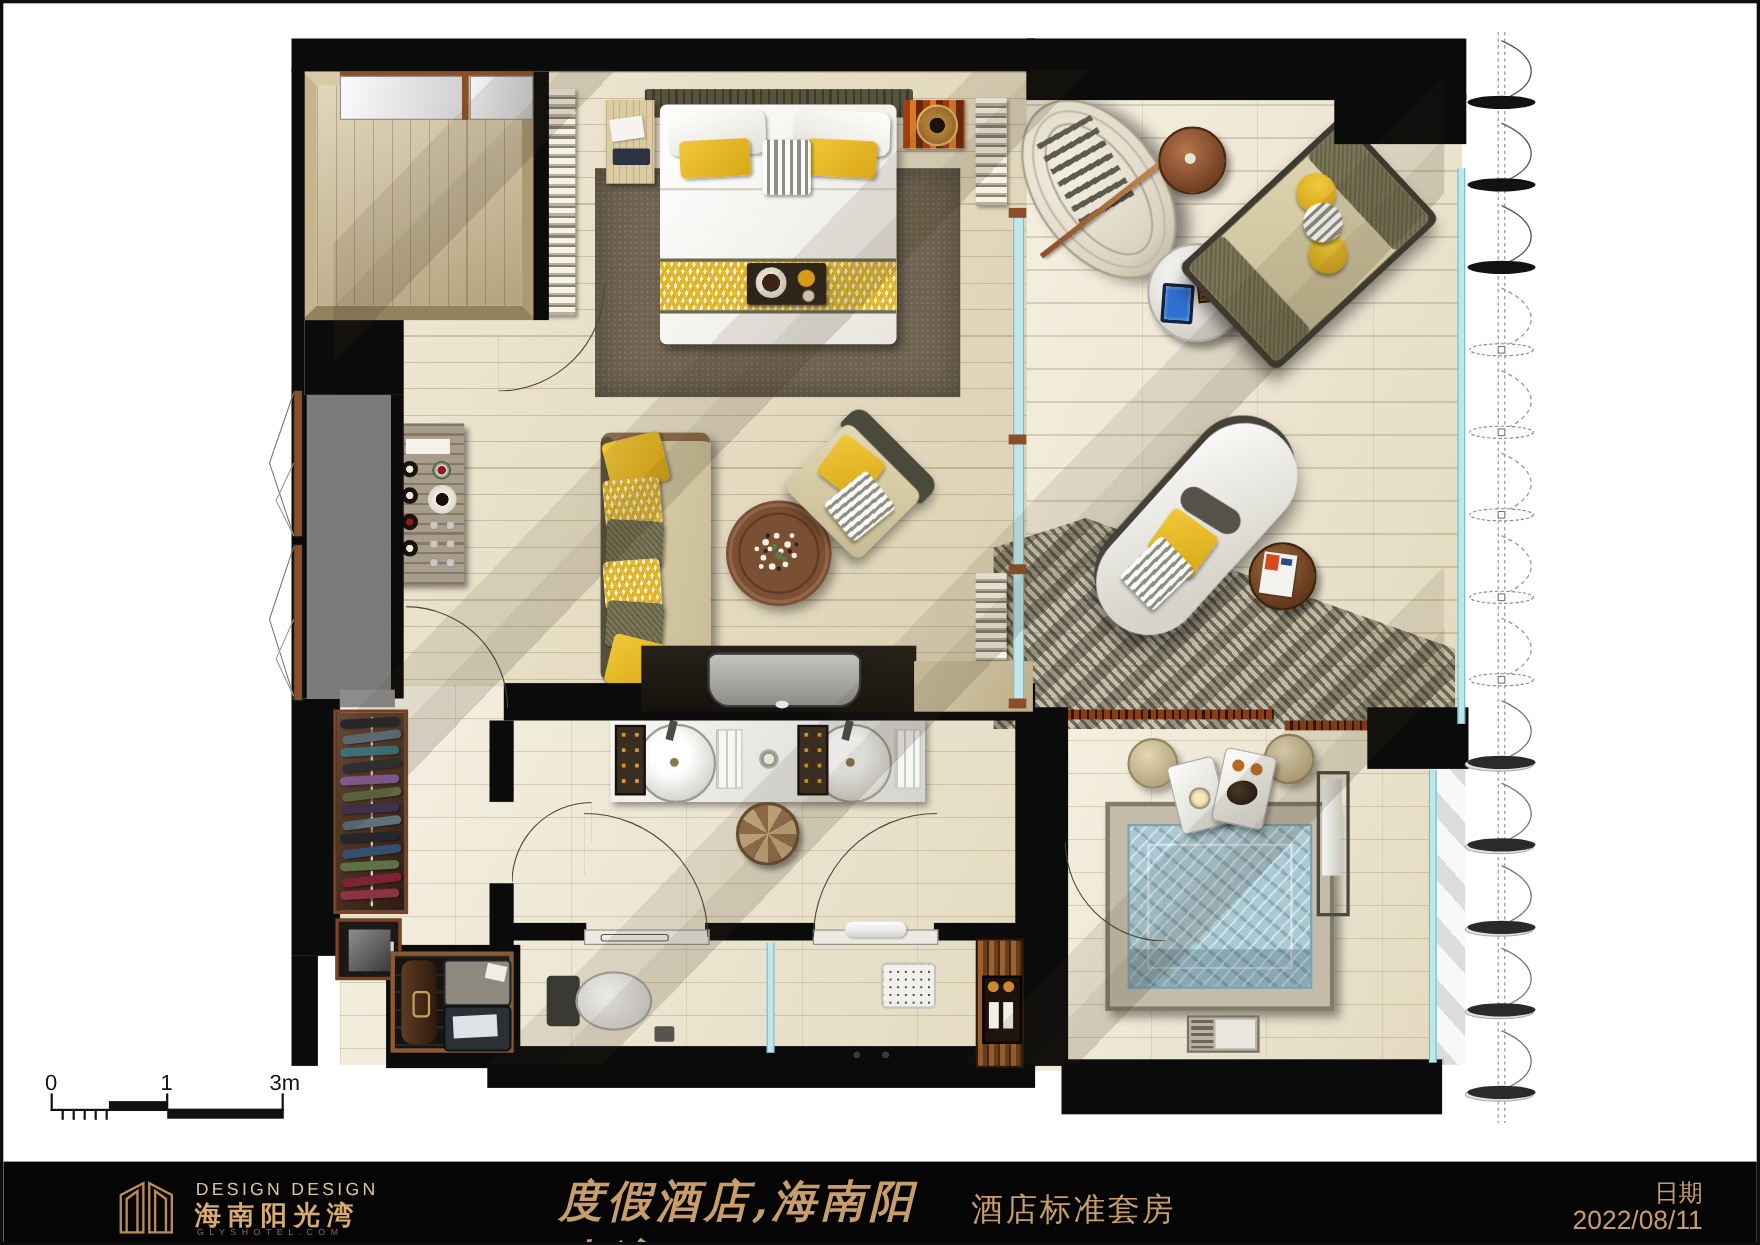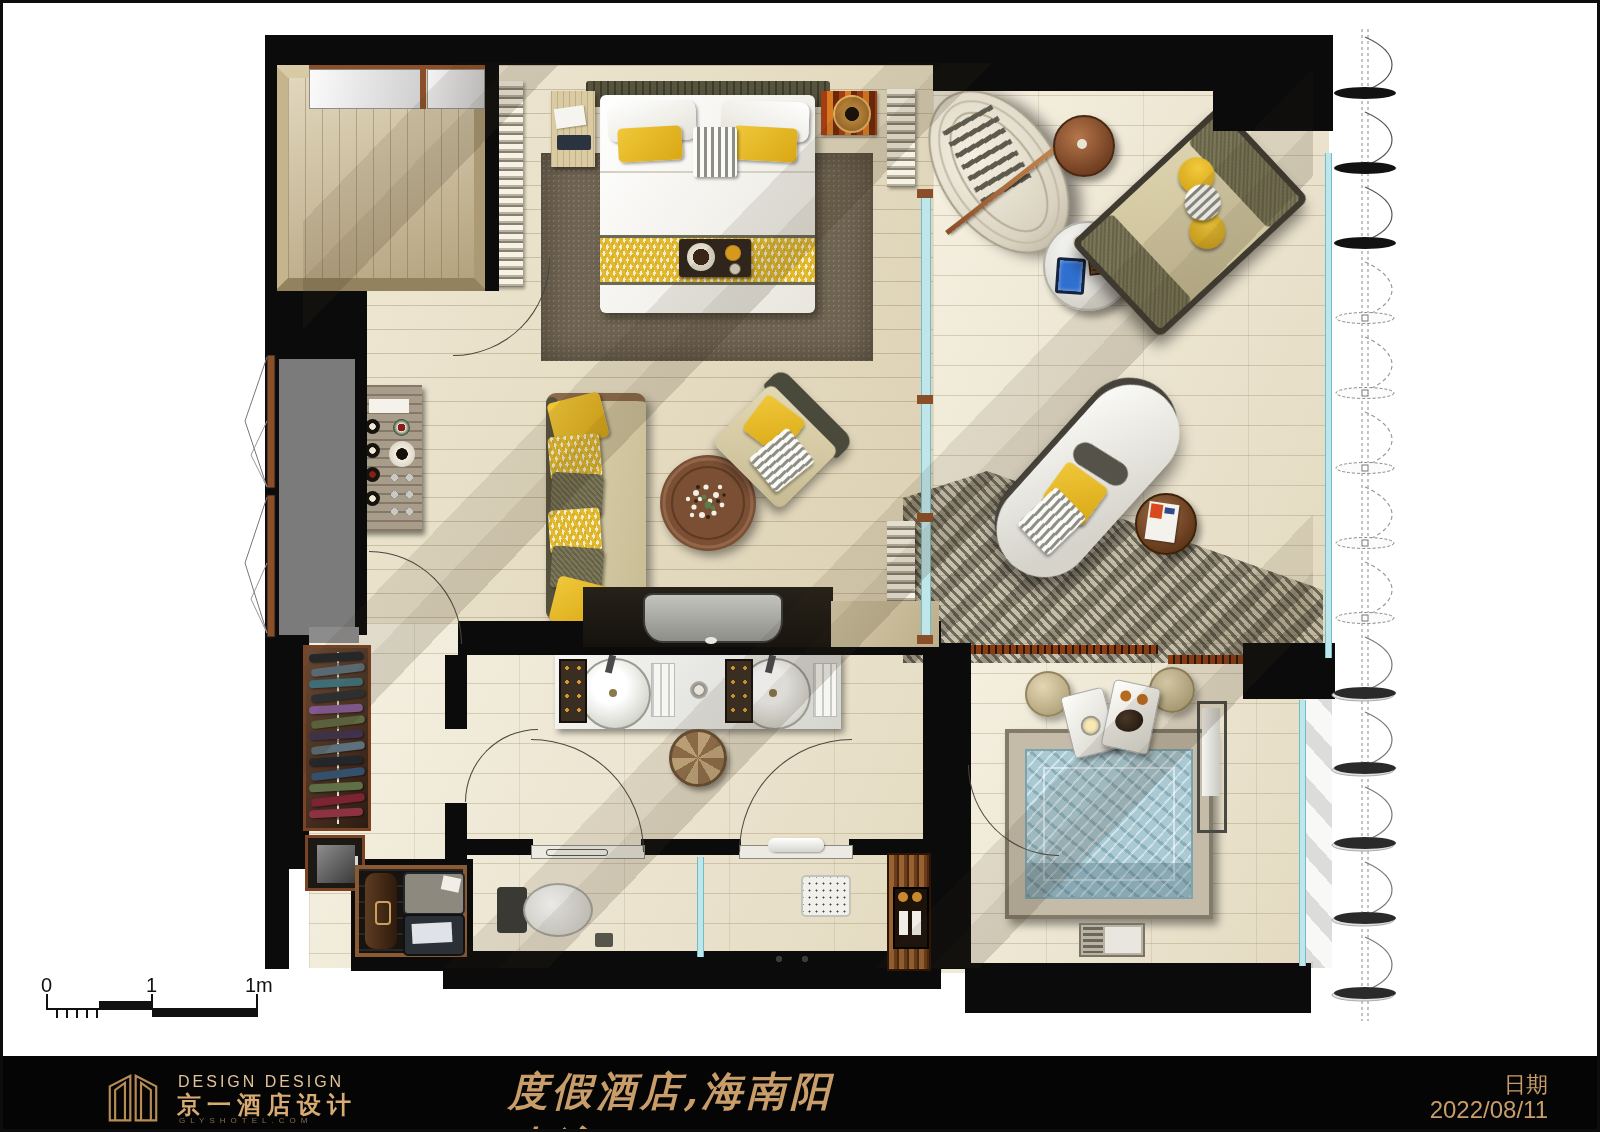--- a/index.html
+++ b/index.html
@@ -436,21 +436,21 @@
         <ellipse cx="32" cy="891" rx="31" ry="6" fill="#e2e2e2" stroke="#aaa" stroke-width="1"></ellipse>
         <ellipse cx="34" cy="889" rx="31" ry="6" fill="#2a2a2a"></ellipse>
         <path d="M34,908 C70,924 70,948 34,962" fill="none" stroke="#777" stroke-width="1.2"></path>
         <ellipse cx="32" cy="966" rx="31" ry="6" fill="#e2e2e2" stroke="#aaa" stroke-width="1"></ellipse>
         <ellipse cx="34" cy="964" rx="31" ry="6" fill="#2a2a2a"></ellipse>
       </svg></div>
 
   <div class="abs" style="left:30px;top:965px;width:250px;height:55px;z-index:9;color:#111;">
     <span class="abs" style="left:8px;top:6px;font-size:20px;">0</span>
     <span class="abs" style="left:113px;top:6px;font-size:20px;">1</span>
-    <span class="abs" style="left:212px;top:6px;font-size:20px;">1m</span>
+    <span class="abs" style="left:212px;top:6px;font-size:20px;">3m</span>
     <div class="abs" style="left:13px;top:26px;width:2px;height:16px;background:#111;"></div>
     <div class="abs" style="left:118px;top:26px;width:2px;height:16px;background:#111;"></div>
     <div class="abs" style="left:223px;top:26px;width:2px;height:16px;background:#111;"></div>
     <div class="abs" style="left:13px;top:40px;width:212px;height:2px;background:#111;"></div>
     <div class="abs" style="left:66px;top:33px;width:53px;height:9px;background:#111;"></div>
     <div class="abs" style="left:119px;top:40px;width:106px;height:9px;background:#111;"></div>
     <div class="abs" style="left:23px;top:42px;width:2px;height:8px;background:#111;"></div>
     <div class="abs" style="left:33px;top:42px;width:2px;height:8px;background:#111;"></div>
     <div class="abs" style="left:43px;top:42px;width:2px;height:8px;background:#111;"></div>
     <div class="abs" style="left:53px;top:42px;width:2px;height:8px;background:#111;"></div>
@@ -460,21 +460,22 @@
   <div id="footer">
     <svg style="position:absolute;left:100px;top:17px;" width="60" height="50" viewBox="0 0 60 56">
       <g fill="none" stroke="#b98c55" stroke-width="2.4">
         <path d="M4,53 L4,15 L27,3 L27,53 Z"></path>
           <path d="M10,53 L10,19 L21,11 L21,53"></path>
         <path d="M56,53 L56,15 L33,3 L33,53 Z"></path>
           <path d="M50,53 L50,19 L39,11 L39,53"></path>
       </g>
     </svg>
     <div class="abs" style="left:175px;top:17px;font-size:16px;letter-spacing:3px;color:#e3c49a;">DESIGN DESIGN</div>
-    <div class="abs gold" style="left:174px;top:33px;font-size:24px;font-weight:bold;letter-spacing:6px;color:#d7ab72;">京一酒店设计</div>
+    <div class="abs gold" style="left:174px;top:33px;font-size:24px;font-weight:bold;letter-spacing:6px;color:#d7ab72;">海南阳光湾</div>
     <div class="abs" style="left:176px;top:60px;font-size:8px;letter-spacing:5px;color:#8a6d4a;">GLYSHOTEL.COM</div>
     <div class="abs" style="left:505px;top:8px;width:360px;font-family:'DejaVu Serif',serif;font-style:italic;font-weight:bold;
                 font-size:40px;letter-spacing:4px;color:#c99d6a;">度假酒店,海南阳光湾</div>
+    <div class="abs" style="left:880px;top:24px;font-size:29px;letter-spacing:2px;color:#c99d6a;">酒店标准套房</div>
     <div class="abs" style="left:1380px;top:14px;width:165px;text-align:right;font-size:22px;color:#c99d6a;">日期</div>
     <div class="abs" style="left:1380px;top:40px;width:165px;text-align:right;font-size:24px;color:#c99d6a;">2022/08/11</div>
   </div>
 
 </div>
 
 </body></html>

